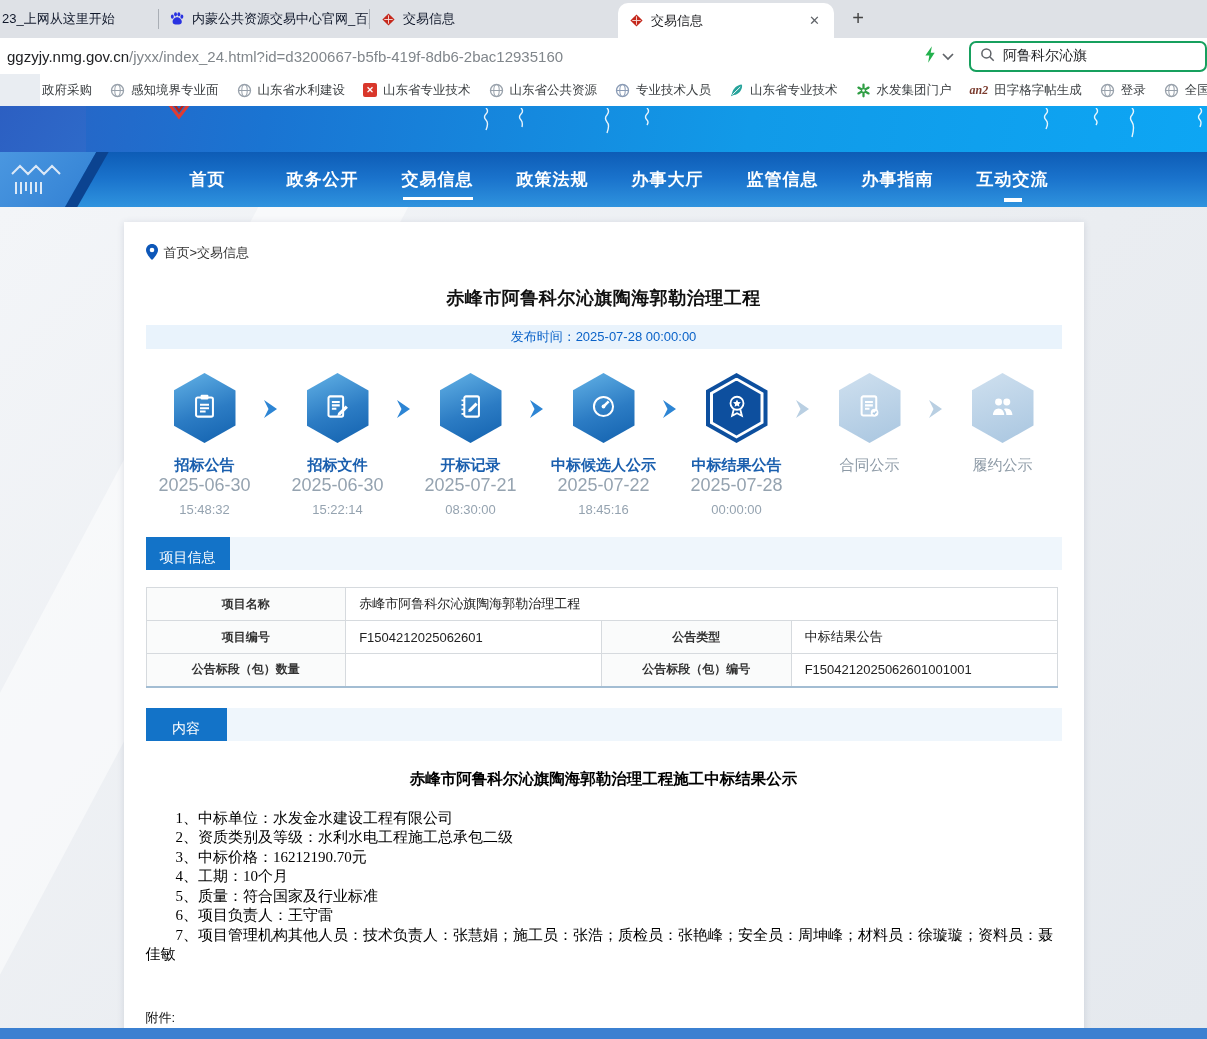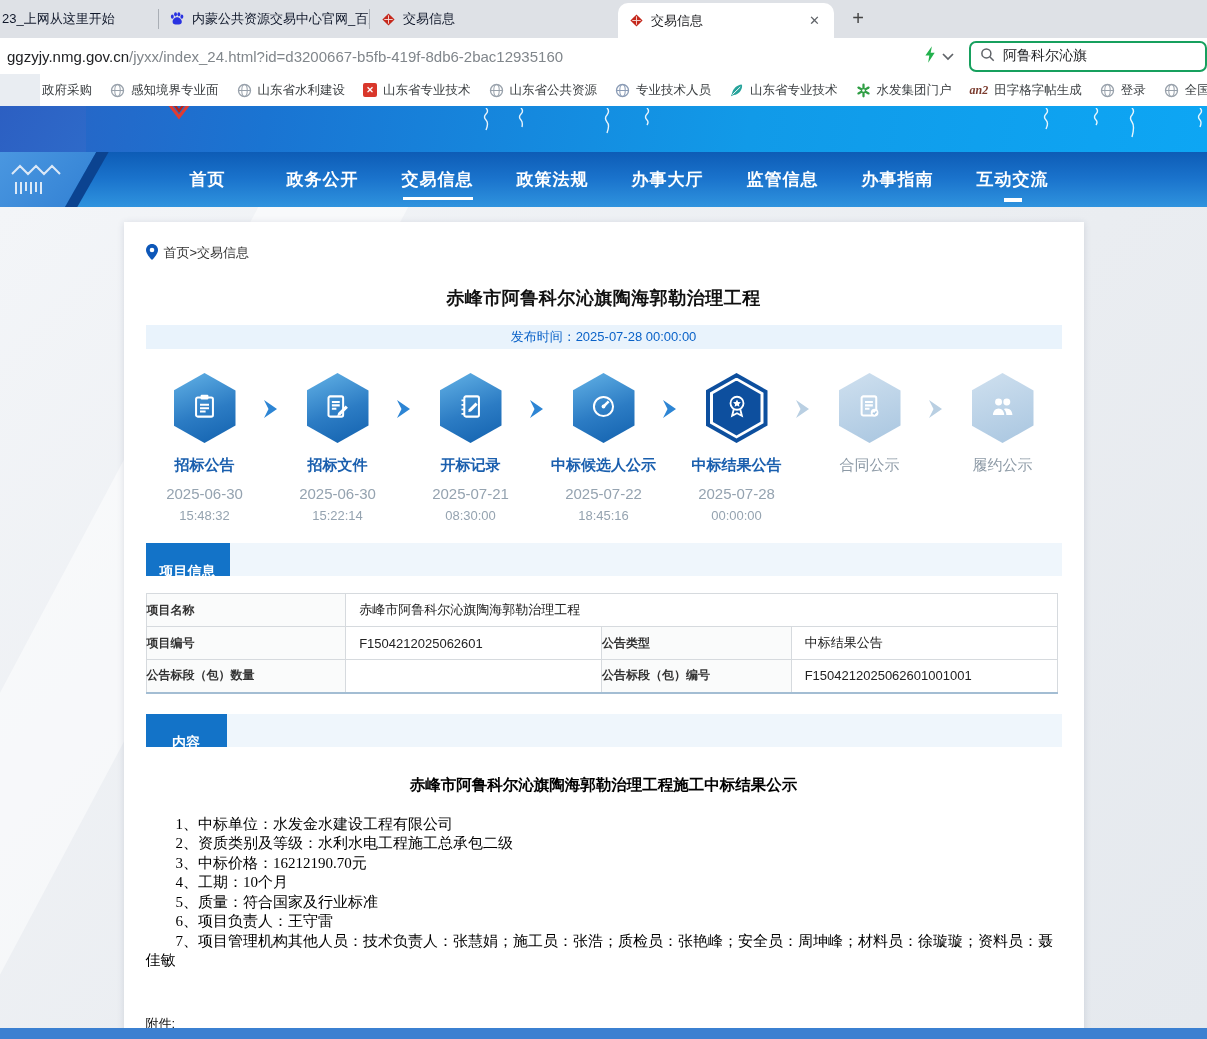--- a/index.html
+++ b/index.html
@@ -64,31 +64,31 @@
   .steps { margin-top:24px; display:flex; justify-content:center; align-items:flex-start; }
   .step { width:118px; display:flex; flex-direction:column; align-items:center; cursor:pointer; }
   .hex { width:62px; height:70px; clip-path:polygon(50% 0,100% 25%,100% 75%,50% 100%,0 75%,0 25%); display:flex; align-items:center; justify-content:center; }
   .step.st-active .hex { background:linear-gradient(160deg,#63b2e6 0%,#2c7cc4 55%,#1261ae 100%); }
   .step.st-inactive .hex { background:linear-gradient(160deg,#cfe0ef 0%,#a9c6e0 100%); }
   .hex-ring { width:54px; height:61px; clip-path:polygon(50% 0,100% 25%,100% 75%,50% 100%,0 75%,0 25%); background:#fff; display:flex; align-items:center; justify-content:center; }
   .hex-core { width:48px; height:55px; clip-path:polygon(50% 0,100% 25%,100% 75%,50% 100%,0 75%,0 25%); background:#0d4f9e; display:flex; align-items:center; justify-content:center; }
   .step.st-current .hex { background:#0d4f9e; }
   .step-label { margin-top:13px; font-size:15px; font-weight:bold; color:#1a5fae; white-space:nowrap; }
   .step.st-inactive .step-label { color:#8d9aa6; font-weight:normal; }
-  .step-date { margin-top:10px; font-size:15px; color:#95a3b0; min-height:15px; }
+  .step-date { font-size:18px; color:#95a3b0; min-height:15px; }
   .step-time { margin-top:6px; font-size:13px; color:#95a3b0; min-height:15px; }
   .arrow { width:15px; margin-top:27px; color:#2d85d4; flex:none; }
   .arrow.gray { color:#b9cfe2; }
 
   
   .section { margin-top:20px; background:#eff6fc; height:33px; position:relative; }
-  .section-tab { position:absolute; left:0; top:0; height:33px; min-width:81px; padding:12px 14px; background:#1373c8; color:#fff; font-size:14px; font-weight:bold; line-height:33px; text-align:center; }
+  .section-tab { position:absolute; left:0; top:0; height:33px; min-width:81px; padding:4px 14px; background:#1373c8; color:#fff; font-size:14px; font-weight:normal; line-height:33px; text-align:center; }
   .info-table { margin-top:17px; width:912px; border-collapse:collapse; font-size:13px; border-bottom:2px solid #a3bdd3; }
   .info-table td { border:1px solid #d6dade; height:33px; }
-  .info-table td.lbl { background:#fafbfb; font-weight:bold; font-size:12px; color:#333; }
+  .info-table td.lbl { background:#fafbfb; text-align:center; font-weight:bold; font-size:12px; color:#333; }
   .info-table td.val { padding-left:13px; color:#222; }
 
   
   .content-heading { margin-top:28px; text-align:center; font-size:15.5px; font-weight:bold; color:#000; font-family:"Liberation Serif",serif; }
   .content-body { margin-top:19px; font-size:15px; color:#000; font-family:"Liberation Serif",serif; line-height:1.3; }
   .content-body p { text-indent:2em; }
   .attach-label { margin-top:44px; font-size:13px; color:#111; }
 
   .footerbar { position:absolute; left:0; right:0; bottom:0; height:11px; background:#3b80d1; }
 </style>

